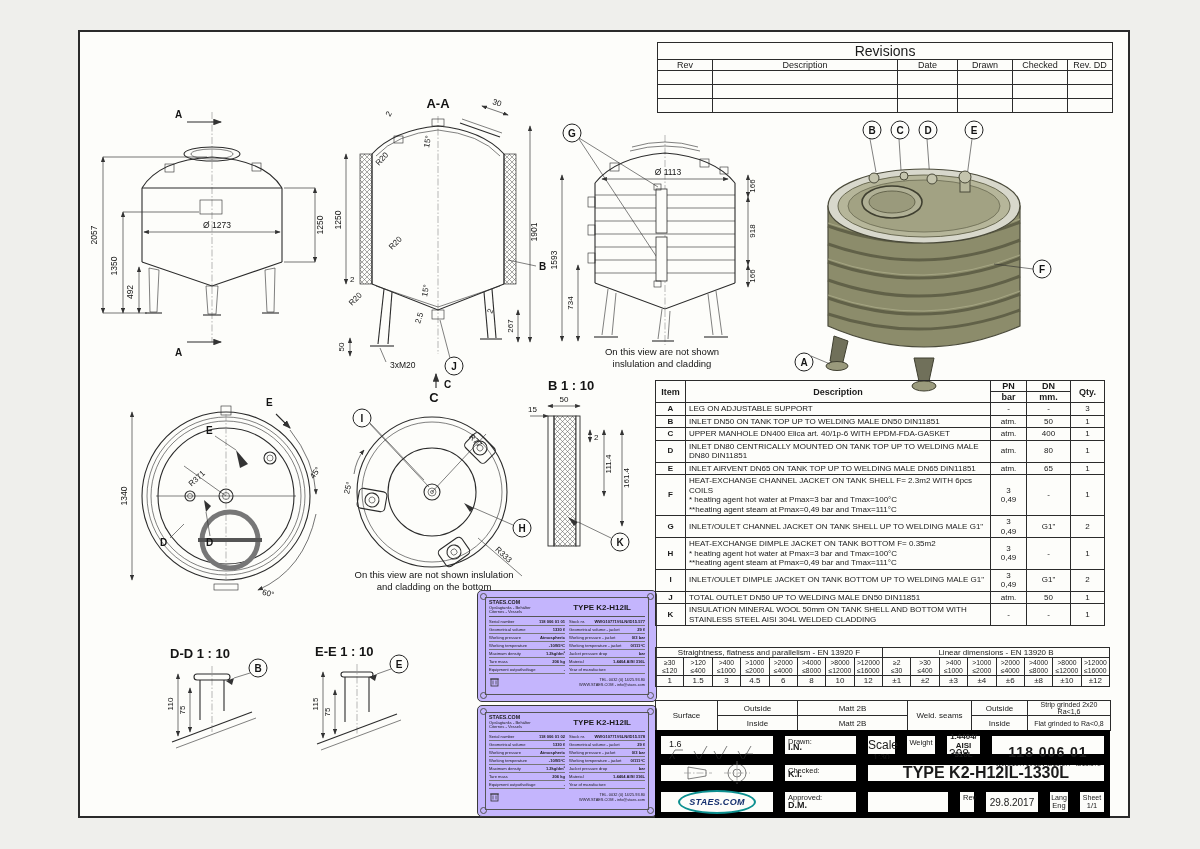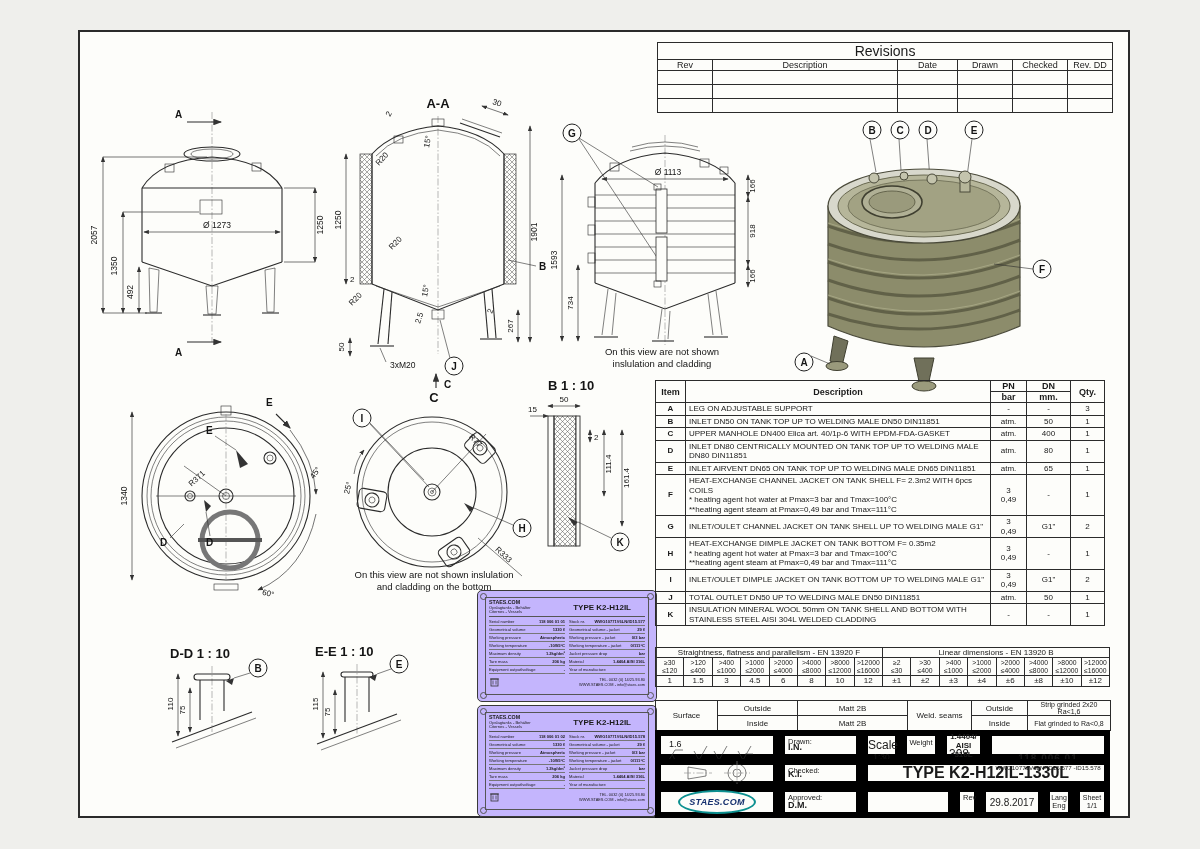--- a/index.html
+++ b/index.html
@@ -891,21 +891,21 @@
         <div style="font-size:8.5px;">1:30</div>
       </div>
       <div class="cell" style="width:40px;text-align:center;">
         <div style="font-size:7.5px;margin-top:2px;">Weight</div>
         <div style="font-size:12px;padding-left:42px;">308</div>
       </div>
       <div class="cell" style="width:45px;text-align:center;display:flex;align-items:center;justify-content:center;">
         <span style="font-size:8px;font-weight:bold;line-height:9px;">1.4404/ AISI 316L</span>
       </div>
       <div class="cell" style="width:124px;text-align:center;">
-        <div style="font-size:10px;font-weight:bold;letter-spacing:1px;margin-top:17px;">118 006 01</div>
+        <div style="font-size:14px;font-weight:bold;letter-spacing:1px;margin-top:8px;">118 006 01</div>
         <div style="font-size:6.2px;">WWG10771V6LN-ID15.577 -ID15.578</div>
       </div>
     </div>
     <div class="tb" style="height:28px;margin-top:-1px;">
       <div class="cell" style="width:124px;display:flex;align-items:center;justify-content:center;gap:10px;">
         <svg width="30" height="20" viewBox="0 0 30 20">
               <path class="tn" d="M4,4 L22,7 L22,13 L4,16 z"></path>
               <line class="cl" x1="0" y1="10" x2="28" y2="10"></line>
             </svg>
         <svg width="26" height="24" viewBox="0 0 26 24">

